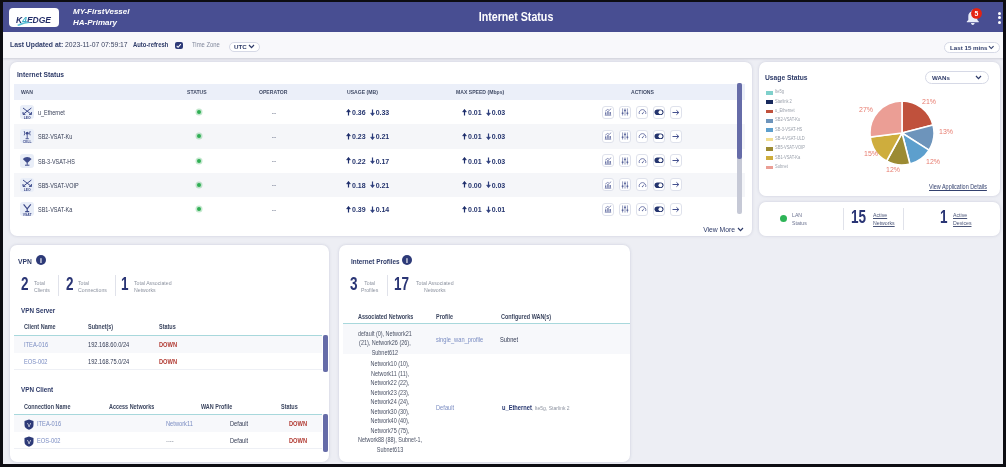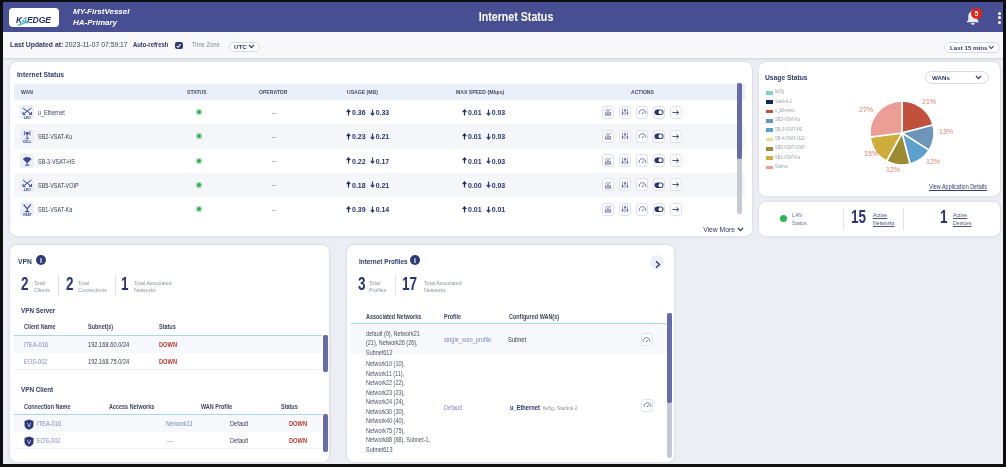--- a/index.html
+++ b/index.html
@@ -476,21 +476,21 @@
         </svg>
       <span class="vcell link" style="left:23px;top:5px;">EOS-002</span>
       <span class="vcell" style="left:152px;top:5px;color:#8d93a0;">----</span>
       <span class="vcell" style="left:216px;top:5px;">Default</span>
       <span class="vcell down" style="left:275px;top:5px;">DOWN</span>
     </div>
     <div class="scrollbar" style="left:313px;top:169px;height:38px;"></div>
     <div class="scrollthumb" style="left:313px;top:169px;height:38px;"></div>
   </div>
 
-  <div class="panel" style="left:344px;top:242.5px;width:327px;height:217px;overflow:hidden;">
+  <div class="panel" style="left:336px;top:242.5px;width:291px;height:217px;overflow:hidden;text-align:center;">
     <div class="ptitle abs" style="left:12px;top:12px;font-size:7.6px;">Internet Profiles</div>
     <svg class="abs" style="left:63px;top:10.5px;" width="10" height="10" viewBox="0 0 10 10">
         <circle cx="5" cy="5" r="5" fill="#2d3a78"></circle>
         <text x="5" y="7.5" font-size="7" fill="#fff" text-anchor="middle" font-weight="bold">i</text>
       </svg>
     <div class="abs" style="left:303px;top:10px;width:14px;height:14px;border-radius:50%;background:#eef0f8;"><svg width="6" height="9" viewBox="0 0 6 9" style="margin:2px 0 0 4.5px;">
           <path d="M1 1.2L4.5 4.5L1 7.8" stroke="#2d3a78" stroke-width="1.4" fill="none"></path>
         </svg></div>
     <span class="abs statnum" style="left:11px;top:29px;">3</span>
       <span class="abs statlbl cond" style="left:22px;top:34px;">Total<br>Profiles</span>

